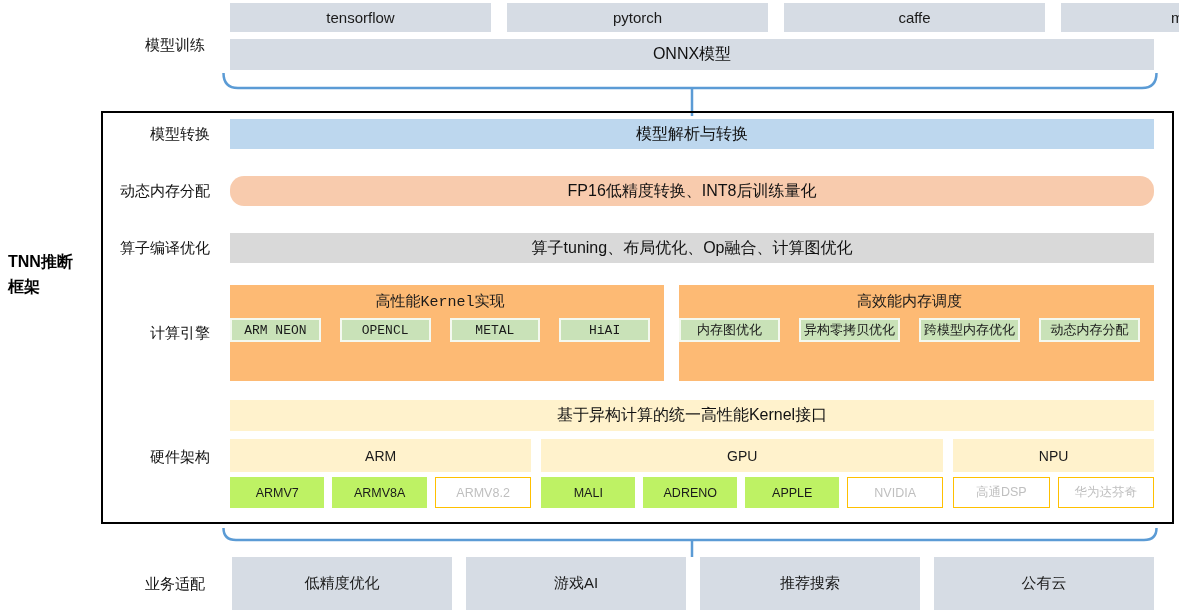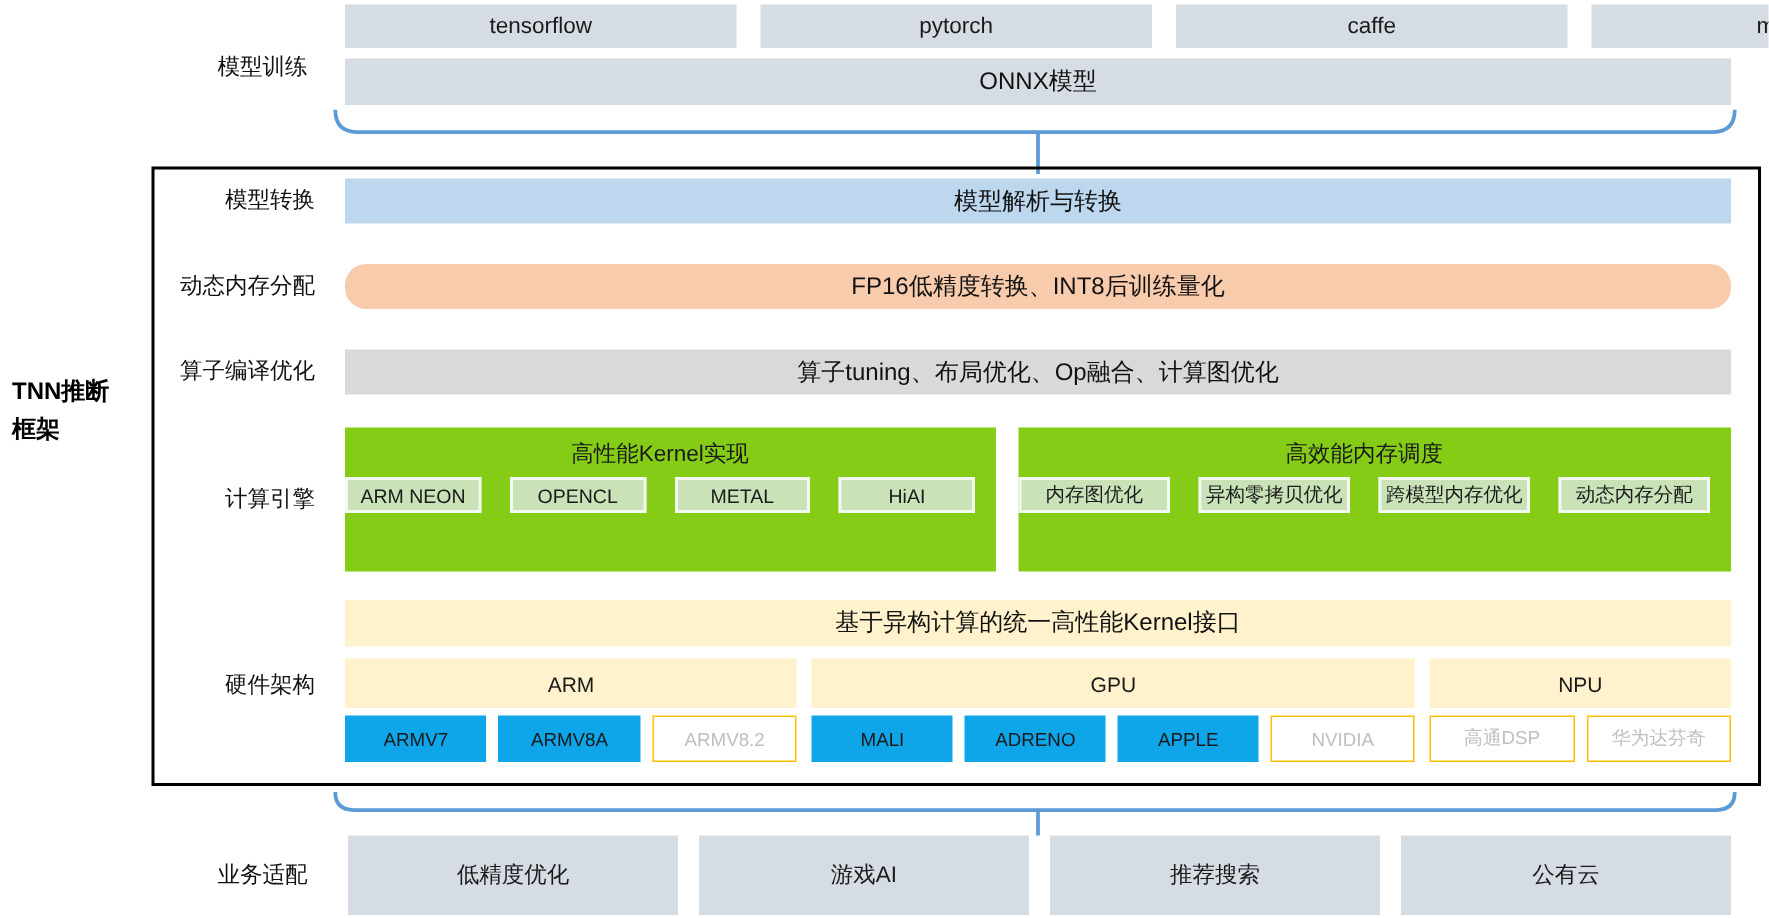--- a/index.html
+++ b/index.html
@@ -26,37 +26,37 @@
     flex:1; background:#d6dce4; display:flex; align-items:center; justify-content:center;
     font-size:15px;
   }
 
   .main-box { position:absolute; border:2px solid #000; background:transparent; }
 
   .tnn-title {
     position:absolute; font-weight:bold; font-size:16px; line-height:25px; color:#000;
   }
 
-  .green-box { position:absolute; background:#84cc16; padding:5px 14px 0 0; }
+  .green-box { position:absolute; background:#fdba74; padding:5px 14px 0 0;font-family:Liberation Mono, monospace; }
   .green-title { text-align:center; font-size:15px; height:28px; line-height:26px; }
   .green-grid { display:grid; grid-template-columns:1fr 1fr 1fr 1fr; column-gap:19px; row-gap:9px; }
   .green-chip {
     height:24px; background:#c9e2b8; border:2px solid #f4f9f0;
     display:flex; align-items:center; justify-content:center; font-size:13px;
   }
 
   .hw-area { position:absolute; display:flex; gap:10px; }
   .hw-section { display:flex; flex-direction:column; }
   .hw-header {
     height:33px; background:#fff2cc; display:flex; align-items:center; justify-content:center;
     font-size:14px;
   }
   .hw-chips { display:flex; gap:8px; margin-top:5px; }
   .chip {
-    flex:1; height:31px; background:#0ea5e9;
+    flex:1; height:31px; background:#bef264;
     display:flex; align-items:center; justify-content:center; font-size:12.5px;
   }
   .chip.planned {
     background:#ffffff; border:1.5px solid #ffc000; color:#bfbfbf;
   }
 
   .biz-row { position:absolute; display:flex; gap:14px; }
   .biz-box {
     flex:1; background:#d6dce4; display:flex; align-items:center; justify-content:center;
     font-size:15px;

